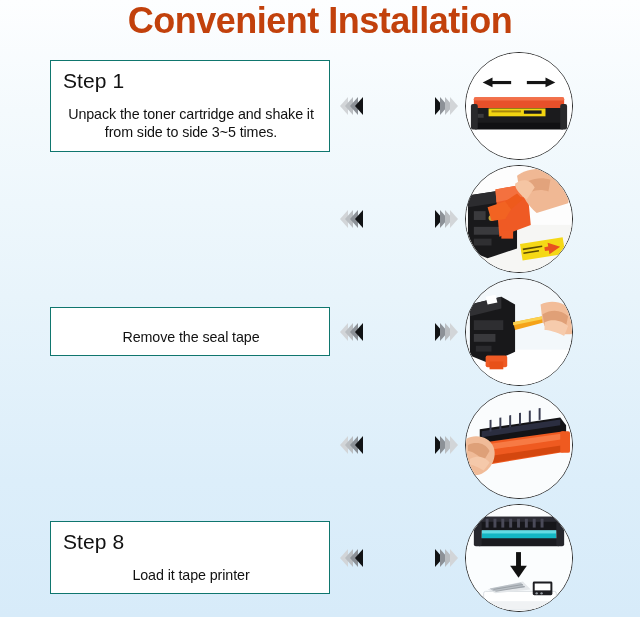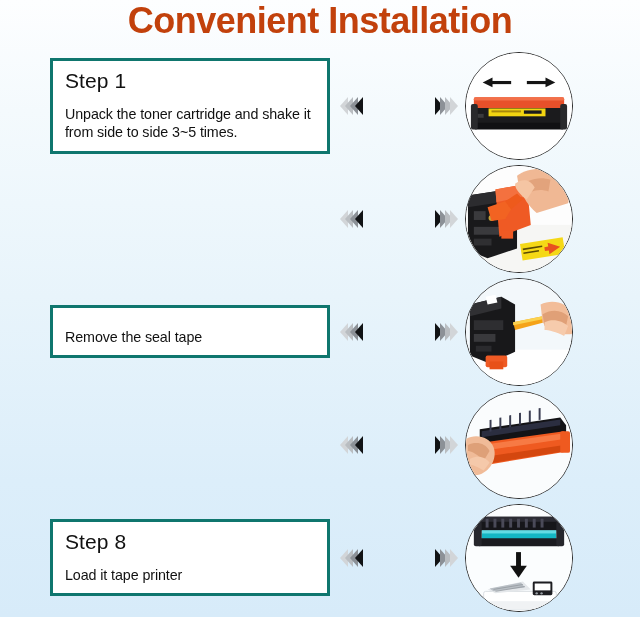--- a/index.html
+++ b/index.html
@@ -43,38 +43,39 @@
     display: flex;
     align-items: center;
   }
 
   
   .step-card {
     position: absolute;
     left: 50px;
     width: 280px;
     background: #ffffff;
-    border: 3px solid #0f766e;
+    border: 1px solid #0f766e;
     padding: 8px 10px 9px 12px;
   }
 
   .step-title {
     font-size: 21px;
     color: #111111;
     line-height: 1.16;
     letter-spacing: 0.1px;
     font-weight: normal;
   }
 
   .step-desc {
     font-size: 14.3px;
     color: #111111;
     line-height: 1.28;
     margin-top: 12px;
     letter-spacing: -0.1px;
+    text-align: center;
   }
 
   
   .chevrons {
     position: absolute;
     left: 340px;
     width: 118px;
     display: flex;
     align-items: center;
     justify-content: space-between;

